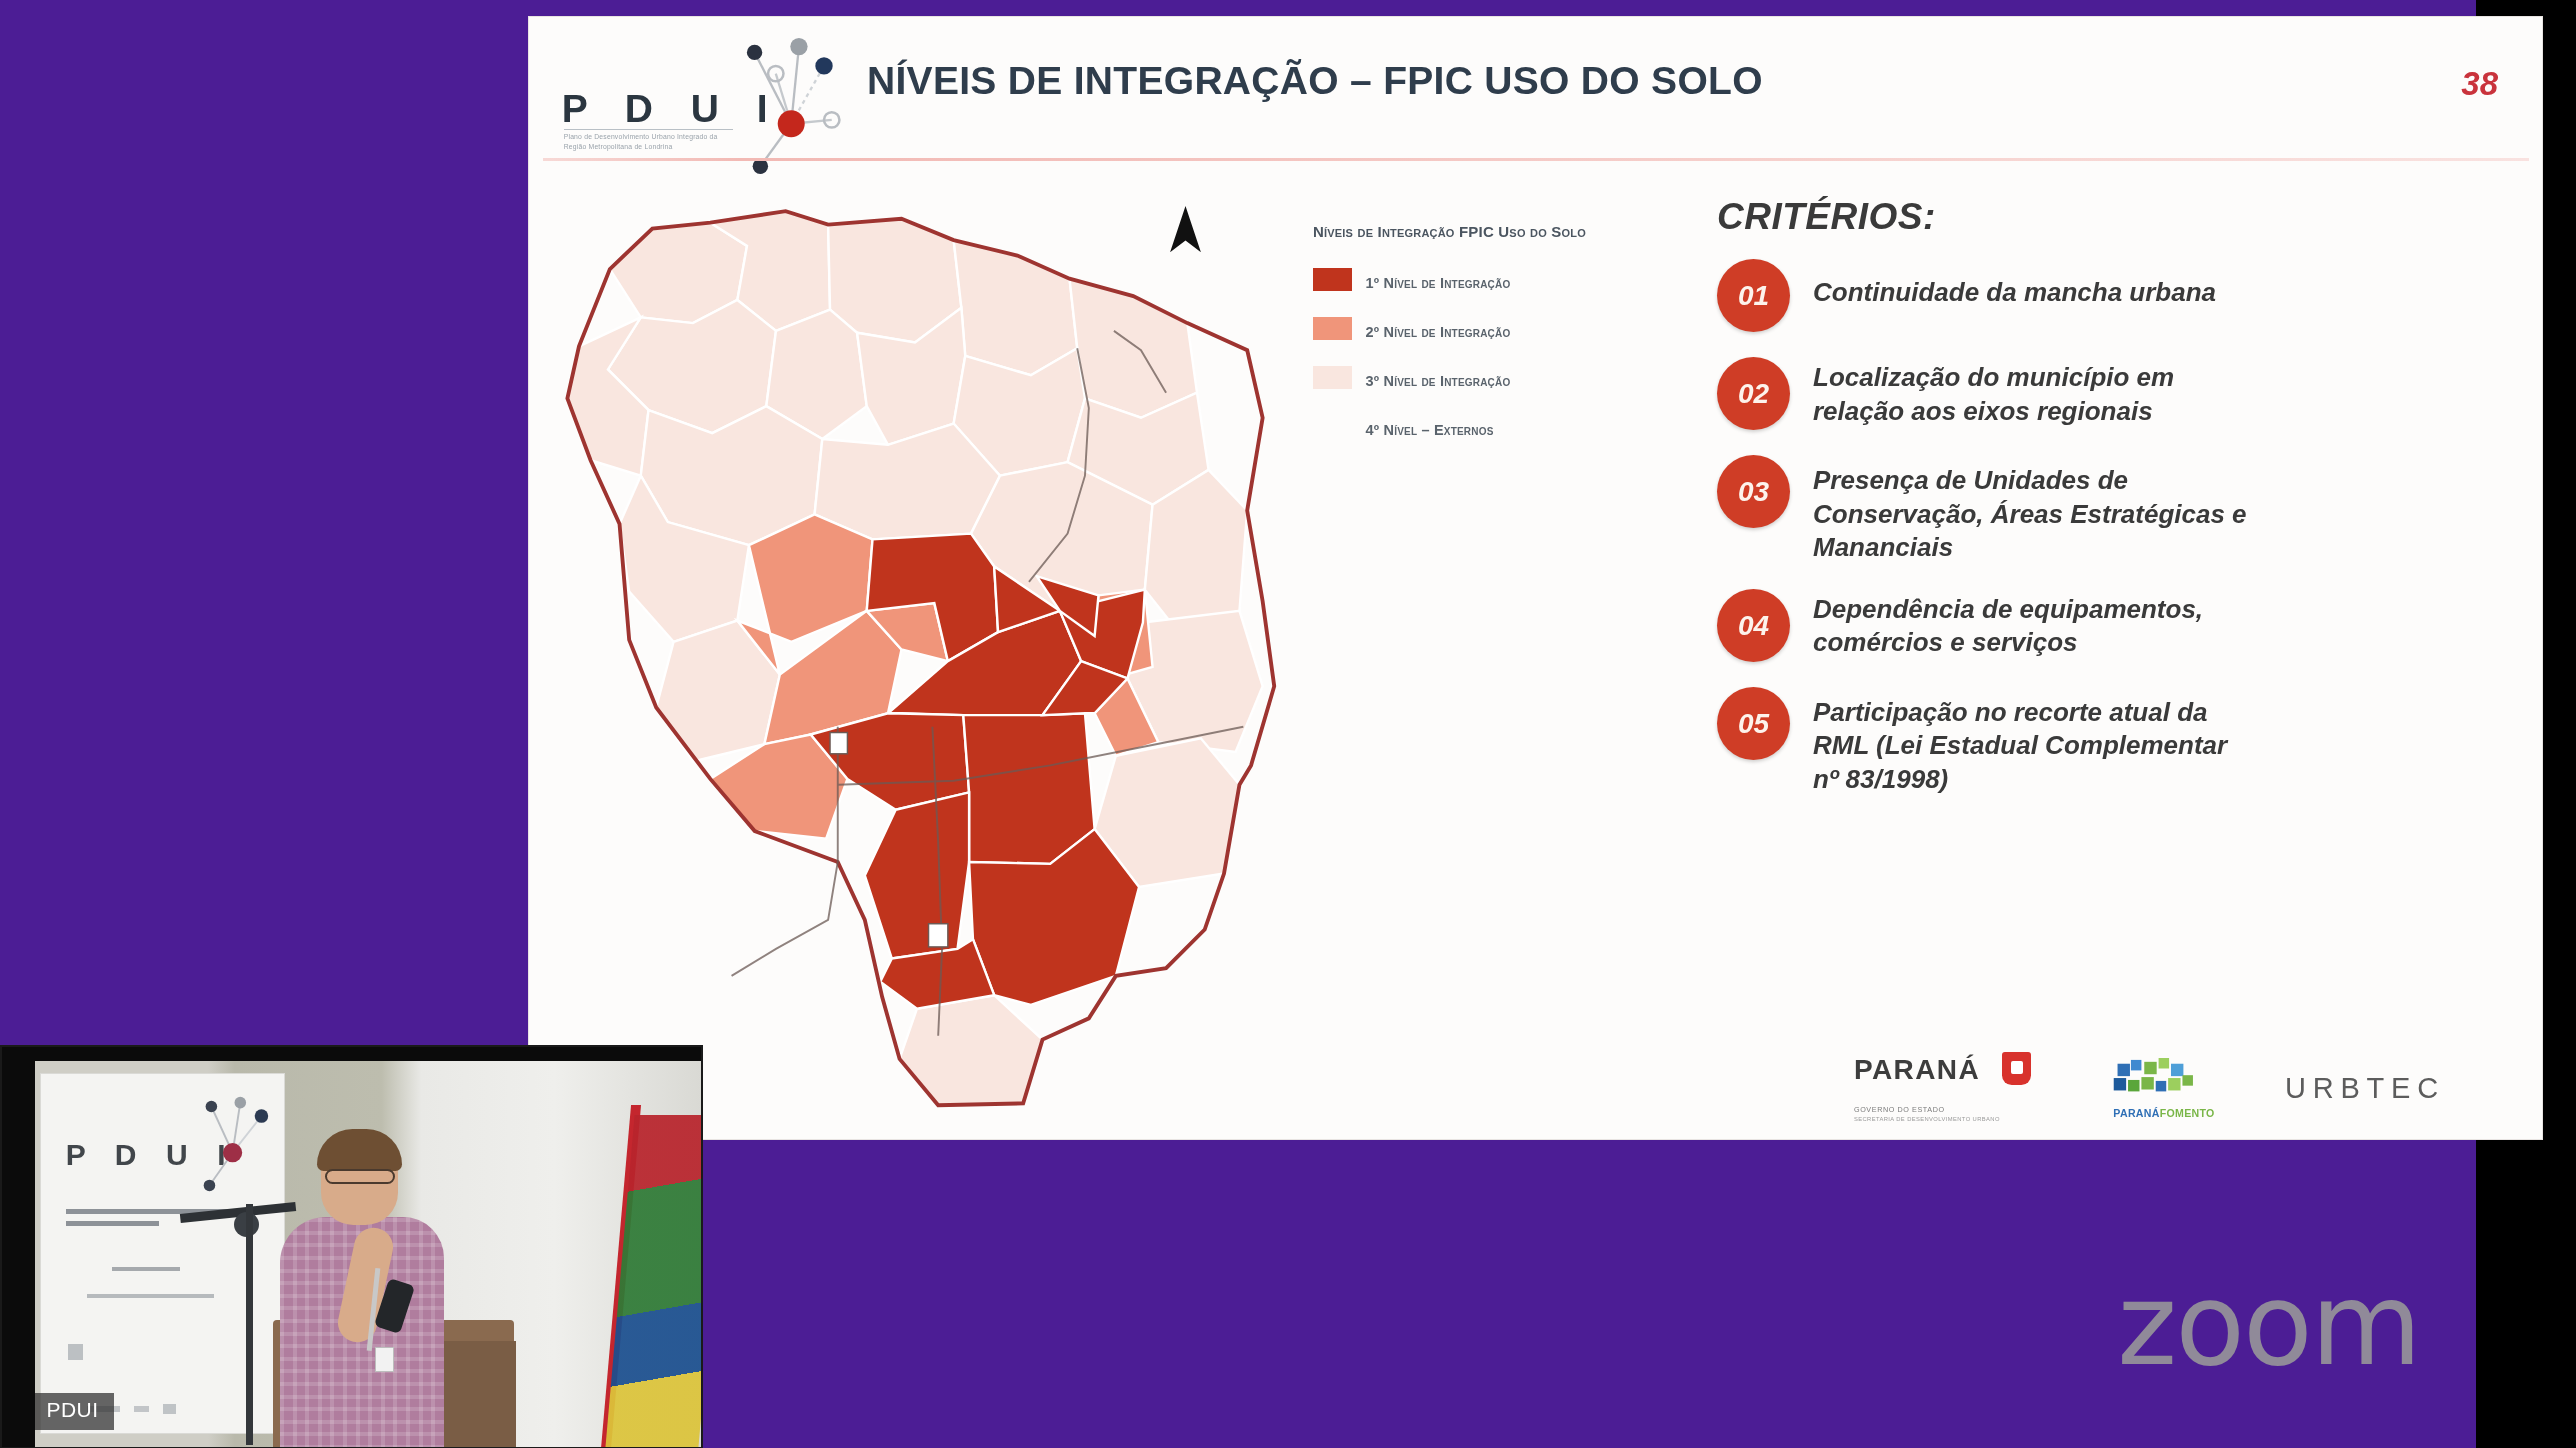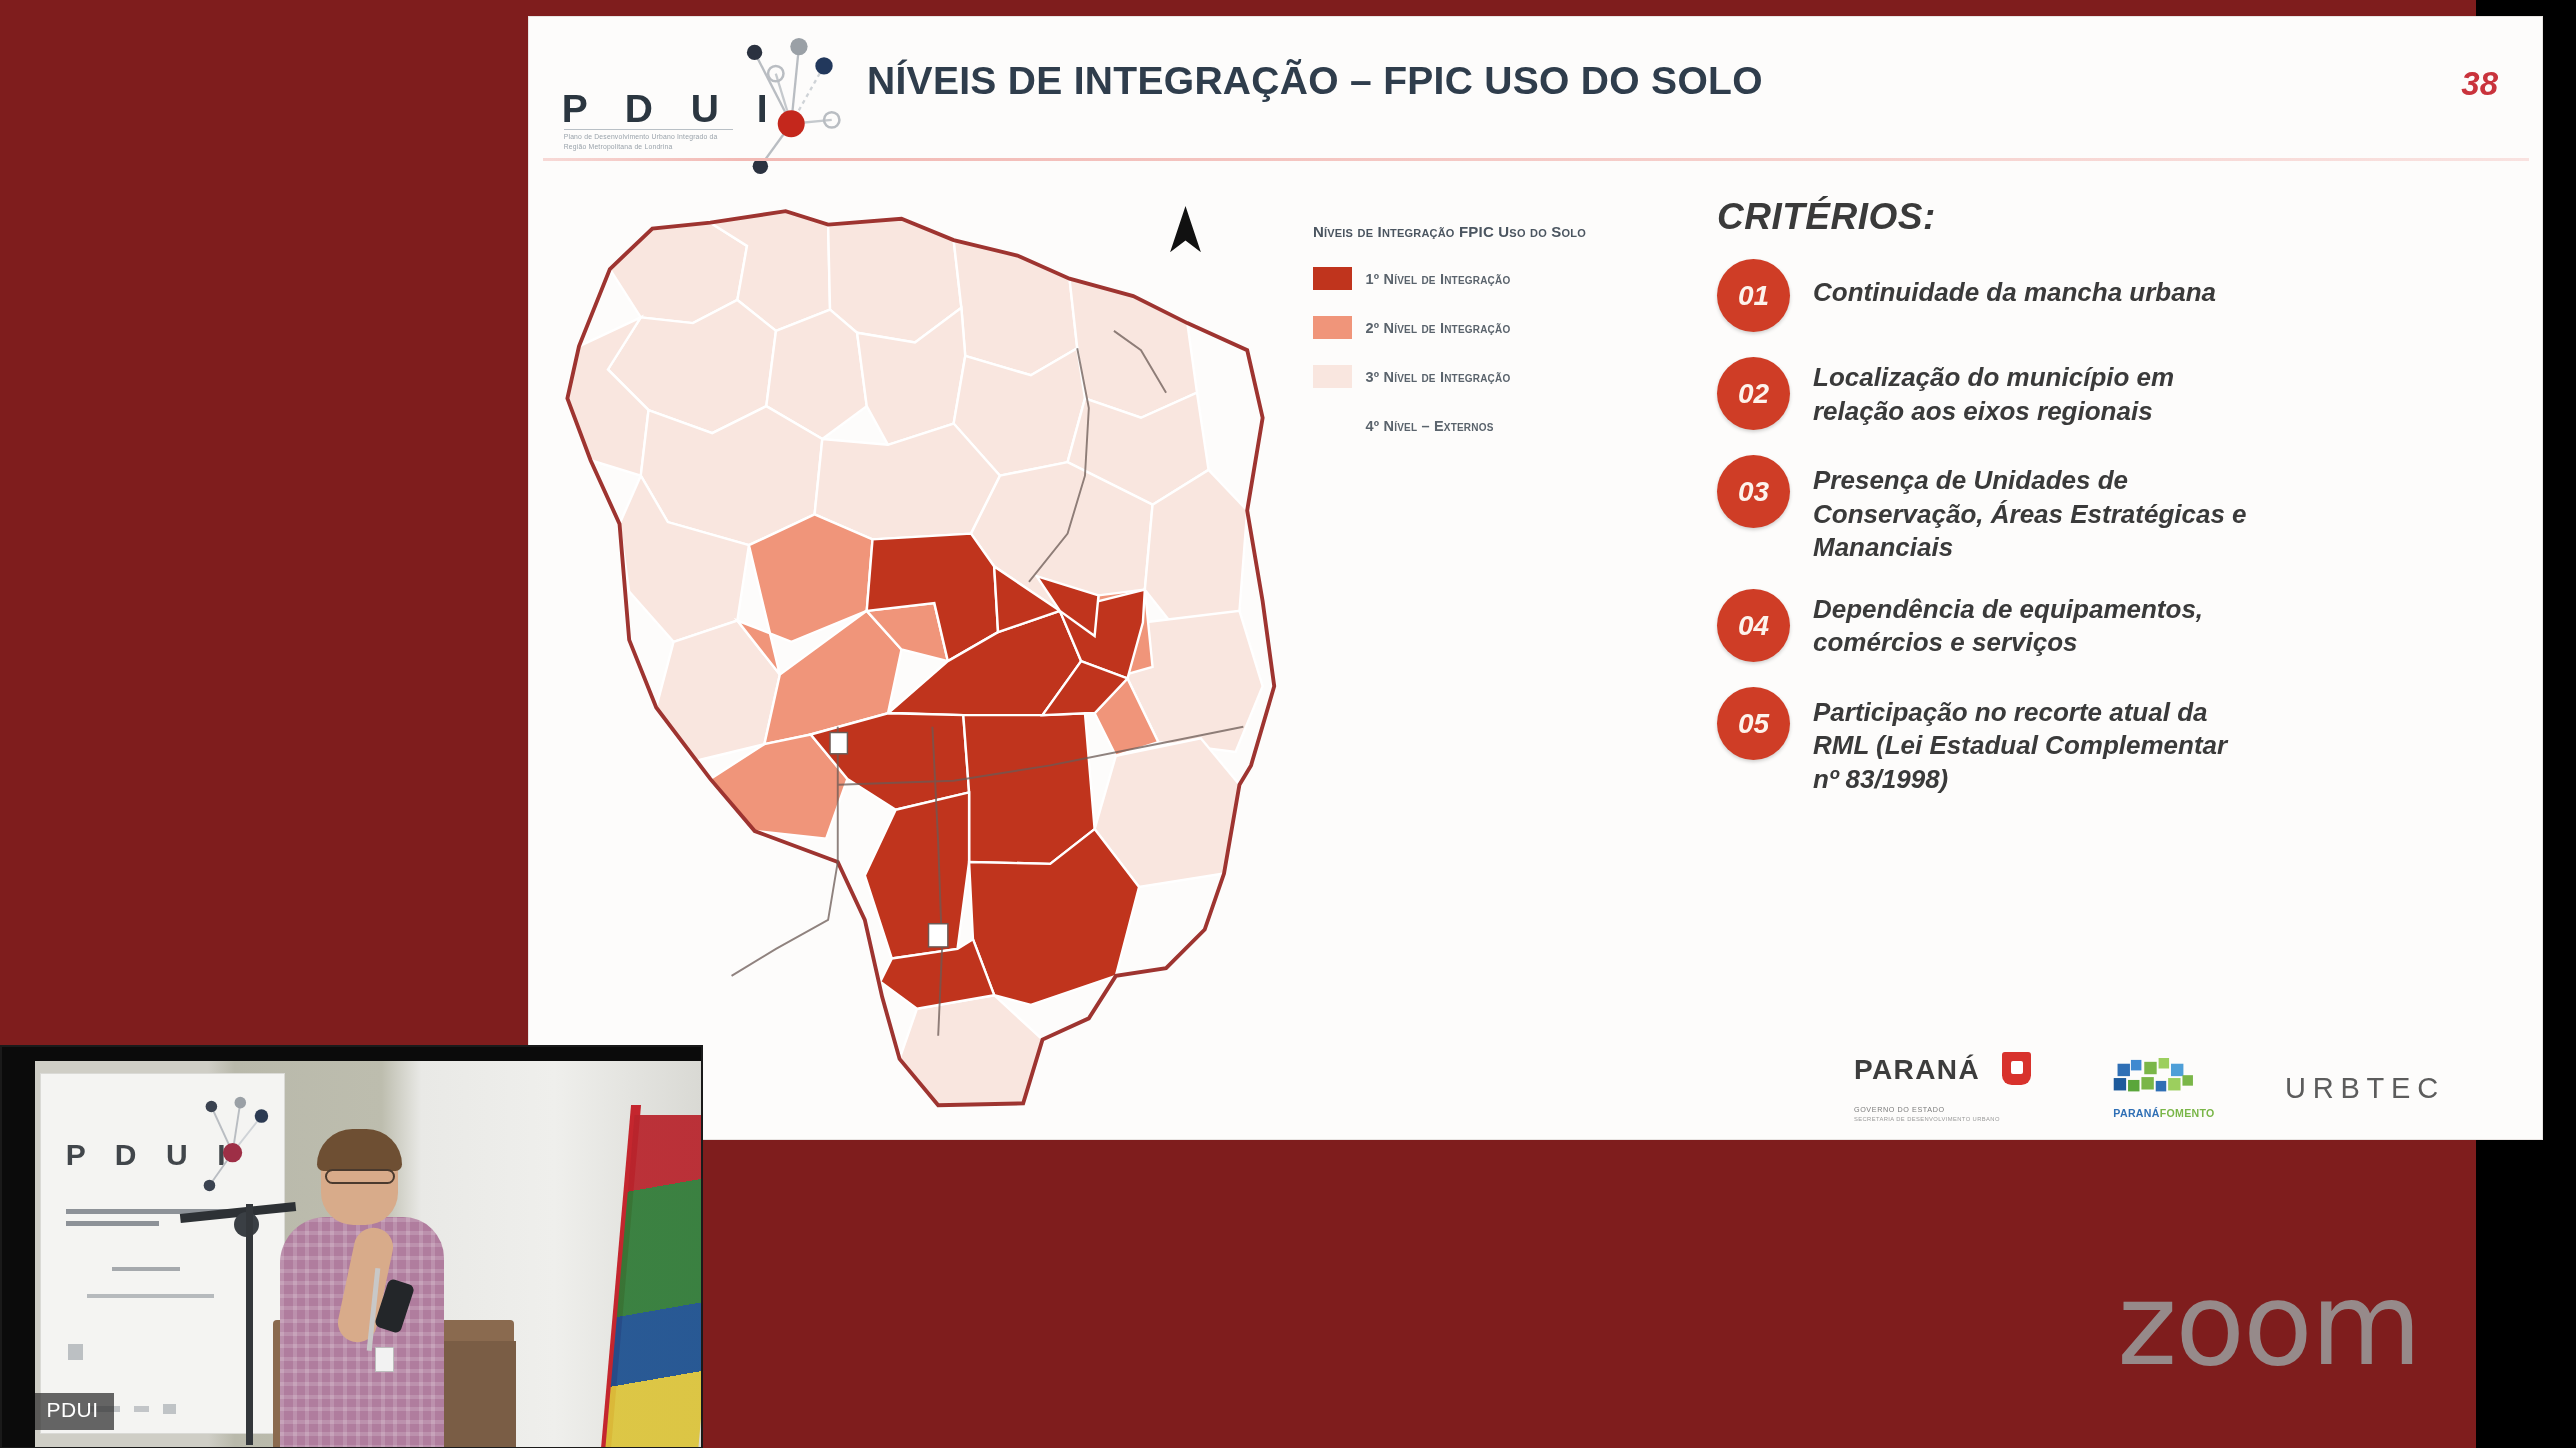--- a/index.html
+++ b/index.html
@@ -3,21 +3,21 @@
 <meta charset="utf-8">
 <style>
   * { box-sizing: border-box; margin: 0; padding: 0; }
   html, body {
     width: 2576px; height: 1449px;
     background: #000;
     font-family: "Liberation Sans", sans-serif;
     overflow: hidden;
   }
 
-  #stage { position: relative; width: 2476px; height: 1449px; background: #7f1d1d; }
+  #stage { position: relative; width: 2476px; height: 1449px; background: #4c1d95; }
 
   
   #slide {
     position: absolute;
     left: 529px; top: 17.4px;
     width: 2013px; height: 1122px;
     background: #fdfcfb;
     box-shadow: 0 0 0 1px #e8e4e2;
   }
 
@@ -58,21 +58,21 @@
   .map-svg { position: absolute; left: 0; top: 0; width: 763px; height: 927px; }
   .north-arrow { position: absolute; left: 618px; top: 17.4px; width: 39px; height: 52px; }
 
   
   .legend { position: absolute; left: 784px; top: 205px; width: 299px; }
   .legend-title {
     font-size: 15px; font-weight: bold; color: #4b5560;
     line-height: 1.34; font-variant: small-caps; letter-spacing: 0.2px;
     margin-bottom: 12.6px;
   }
-  .legend-row { display: flex; align-items: center; margin-bottom: 10.6px; height: 25px; margin-top: 24px; }
+  .legend-row { display: flex; align-items: flex-end; margin-bottom: 10.6px; height: 25px; margin-top: 24px; }
   .legend-swatch { width: 39px; height: 23px; margin-right: 13.5px; flex: 0 0 39px; }
   .legend-swatch.blank { background: transparent; }
   .legend-label {
     font-size: 14.5px; font-weight: bold; color: #5a636c;
     font-variant: small-caps; letter-spacing: 0.2px; white-space: nowrap;
   }
 
   
   .criteria { position: absolute; left: 1188px; top: 179px; width: 792px; }
   .criteria-heading {

